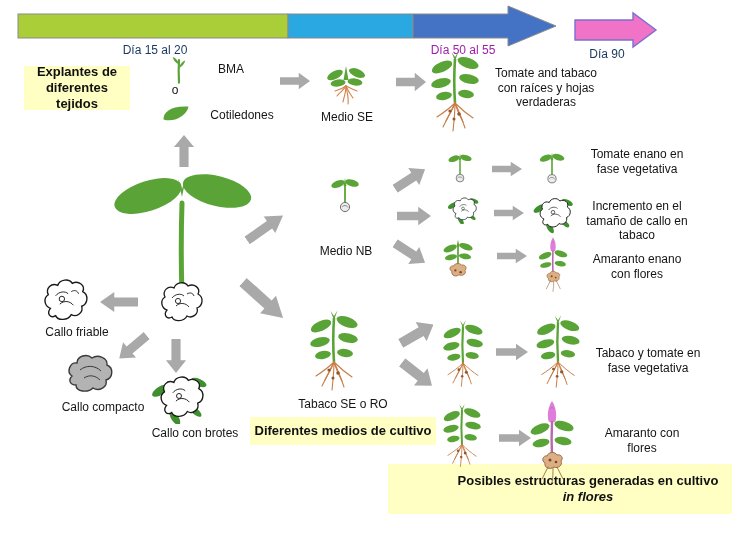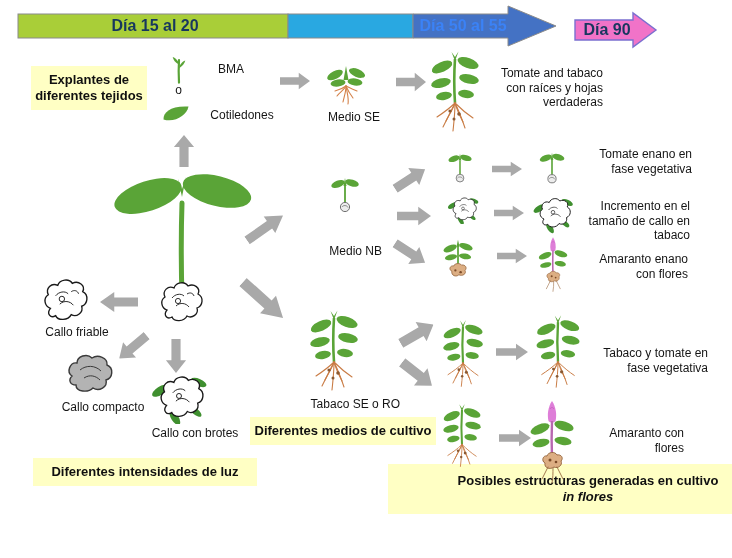--- a/index.html
+++ b/index.html
@@ -1,24 +1,24 @@
 <!DOCTYPE html>
 <html><head>
 <meta charset="utf-8">
 <style>
   html,body{margin:0;padding:0;background:#fff;}
   .canvas{position:relative;width:732px;height:558px;background:#fff;overflow:hidden;
           font-family:"Liberation Sans","DejaVu Sans",sans-serif;color:#111;}
   .abs{position:absolute;}
-  .t{position:absolute;font-size:12px;line-height:14.5px;color:#151515;text-align:right;}
+  .t{position:absolute;font-size:12px;line-height:14.5px;color:#151515;text-align:center;}
   .tl{text-align:center;}
   .ylabel{position:absolute;background:#ffffc4;font-weight:bold;font-size:13px;line-height:16px;
           display:flex;flex-direction:column;align-items:center;justify-content:center;text-align:center;color:#101010;}
-  .tlabel{position:absolute;font-size:16px;font-weight:bold;line-height:20px;text-align:center;color:#17375e;}
-  .tlabel.white{color:#3b82f6;text-align:center;}
+  .tlabel{position:absolute;font-size:12px;font-weight:normal;line-height:20px;text-align:center;color:#17375e;margin-top:24px;}
+  .tlabel.white{color:#a21caf;text-align:center;}
   .arrow{position:absolute;}
   .italic{font-style:italic;}
 </style>
 </head>
 <body>
 
 <div class="canvas">
 
   <svg width="0" height="0" style="position:absolute" aria-hidden="true">
     <defs>
@@ -163,22 +163,21 @@
   <svg class="abs" style="left:0;top:0;width:732px;height:52px">
     <rect x="18" y="14" width="270" height="24" fill="#a9ce38" stroke="#8a8a8a"></rect>
     <rect x="288" y="14" width="125" height="24" fill="#29a8e1" stroke="#8a8a8a"></rect>
     <path d="M413 14 H508 V6 L556 26 L508 46 V38 H413 Z" fill="#4472c4" stroke="#8a8a8a"></path>
     <path d="M575 20 H633 V13 L656 30 L633 47 V40 H575 Z" fill="#f173c8" stroke="#7b6fd0" stroke-width="1.4"></path>
   </svg>
   <div class="tlabel" style="left:60px;top:16px;width:190px">Día 15 al 20</div>
   <div class="tlabel white" style="left:413px;top:16px;width:100px">Día 50 al 55</div>
   <div class="tlabel" style="left:572px;top:20px;width:70px">Día 90</div>
 
-  <div class="ylabel" style="left:31px;top:66px;width:116px;height:44px">Explantes de diferentes tejidos</div>
-  <div class="ylabel" style="left:33px;top:458px;width:224px;height:28px">Diferentes intensidades de luz</div>
+  <div class="ylabel" style="left:24px;top:66px;width:106px;height:44px">Explantes de diferentes tejidos</div>
   <div class="ylabel" style="left:250px;top:417px;width:186px;height:28px">Diferentes medios de cultivo</div>
   <div class="ylabel" style="left:388px;top:464px;width:400px;height:50px">
     <span>Posibles estructuras generadas en cultivo</span>
     <span class="italic">in flores</span>
   </div>
 
   <svg class="abs" style="left:170px;top:56px;width:18px;height:28px">
       <use href="#sym-sprout"></use>
     </svg>
   <div class="t tl" style="left:211px;top:62px;width:40px">BMA</div>

